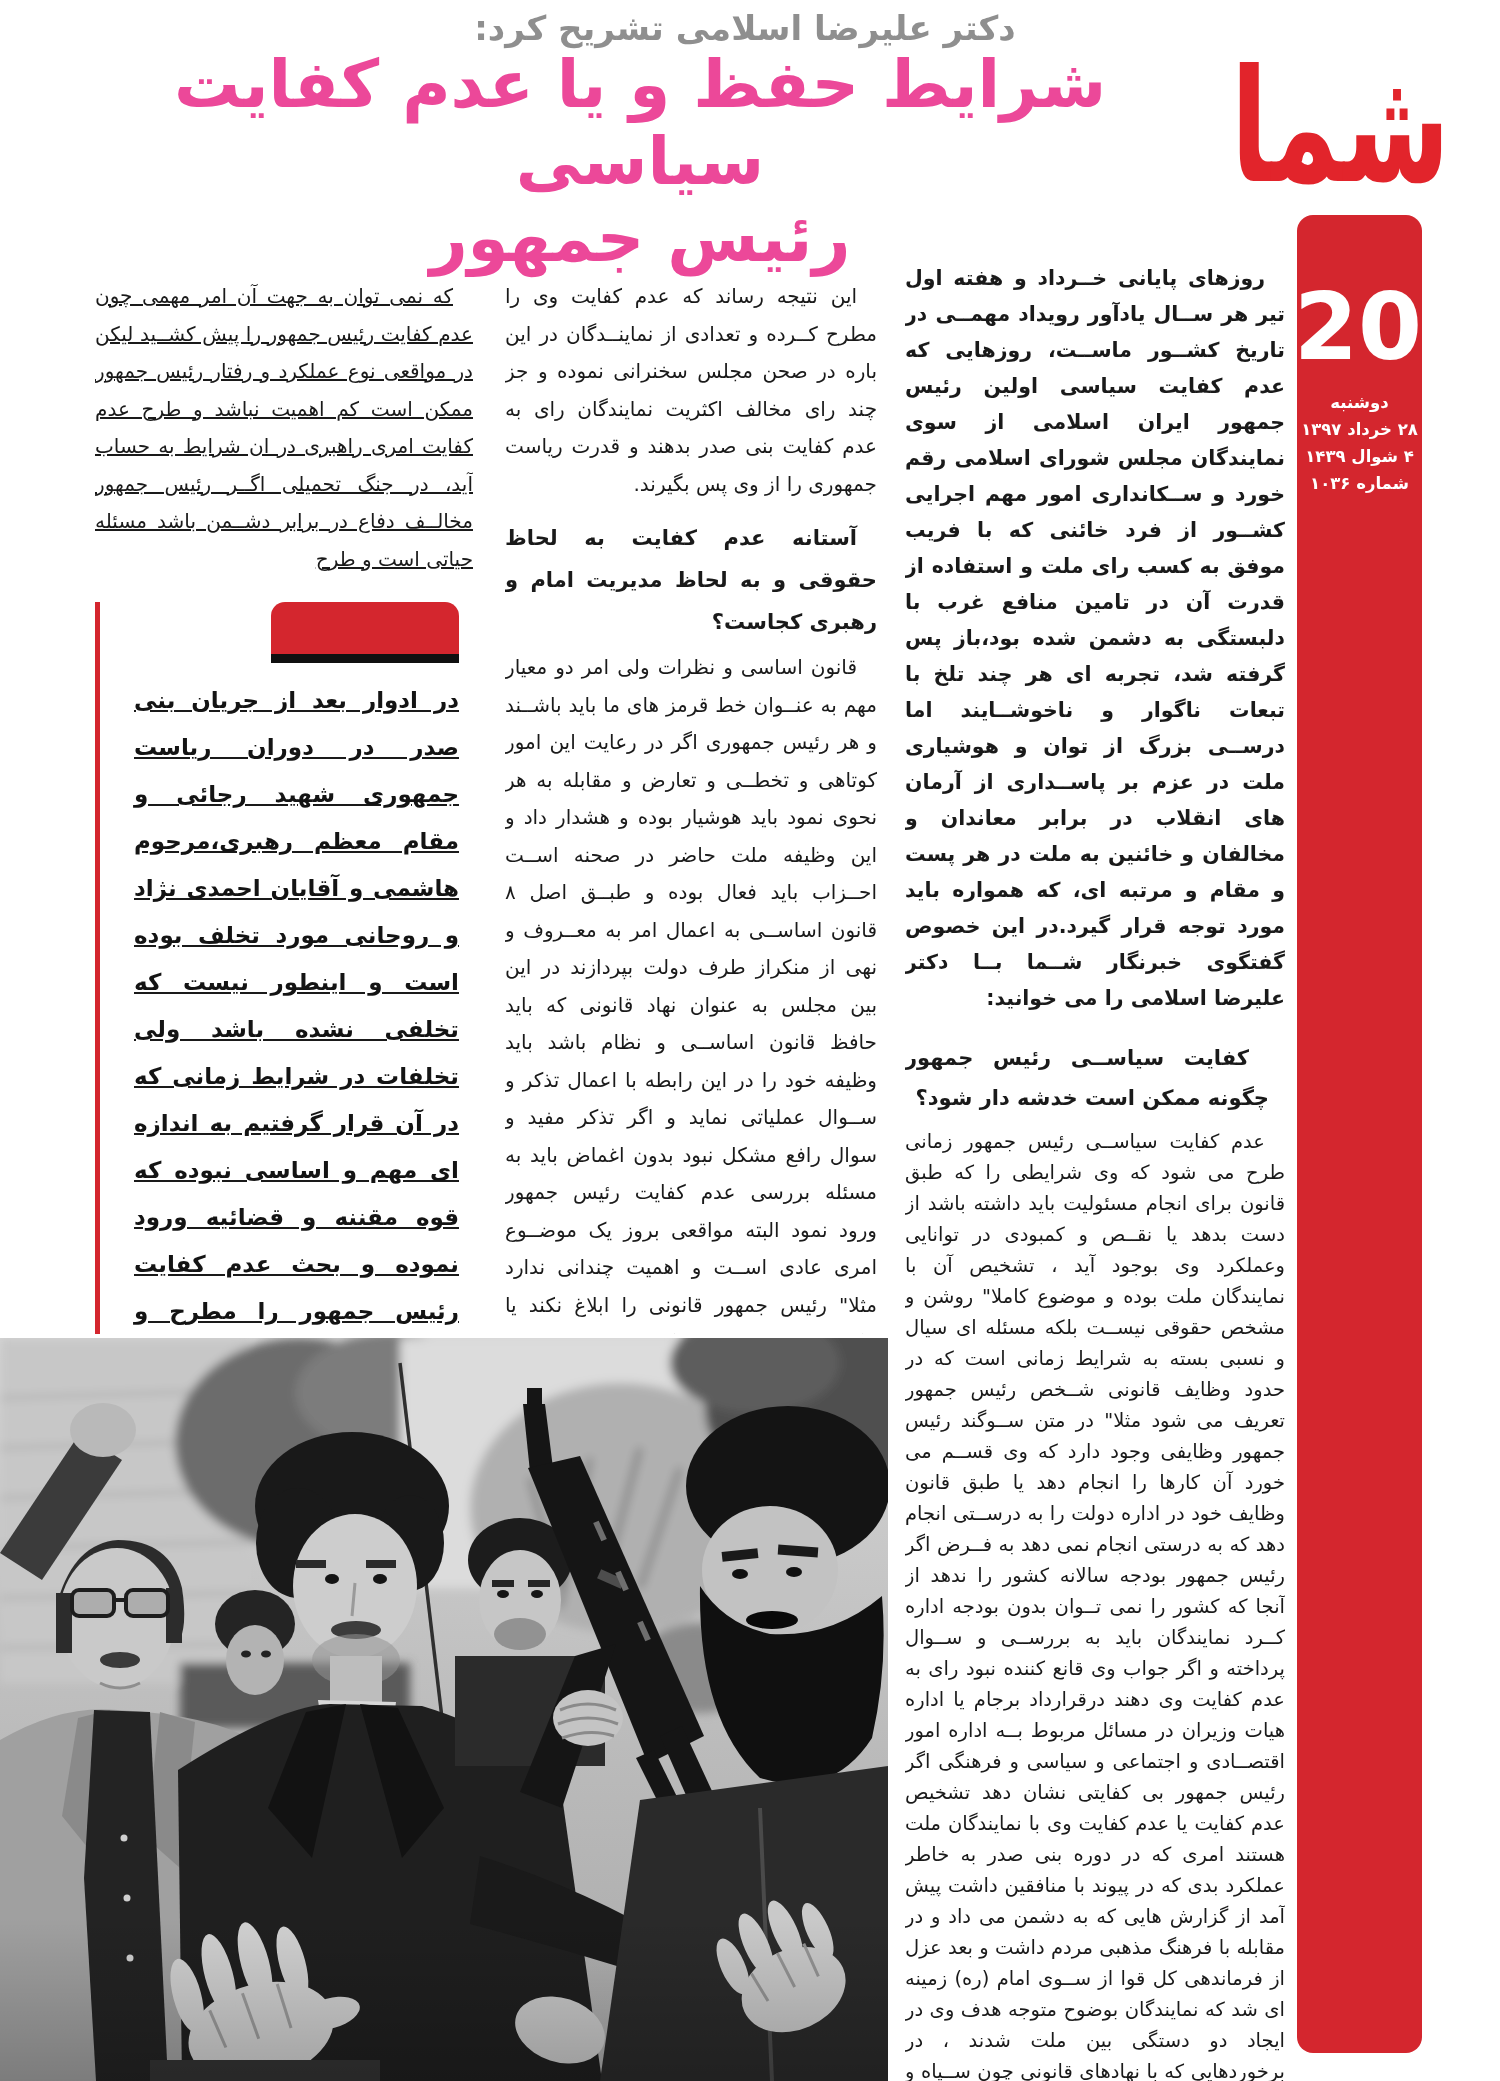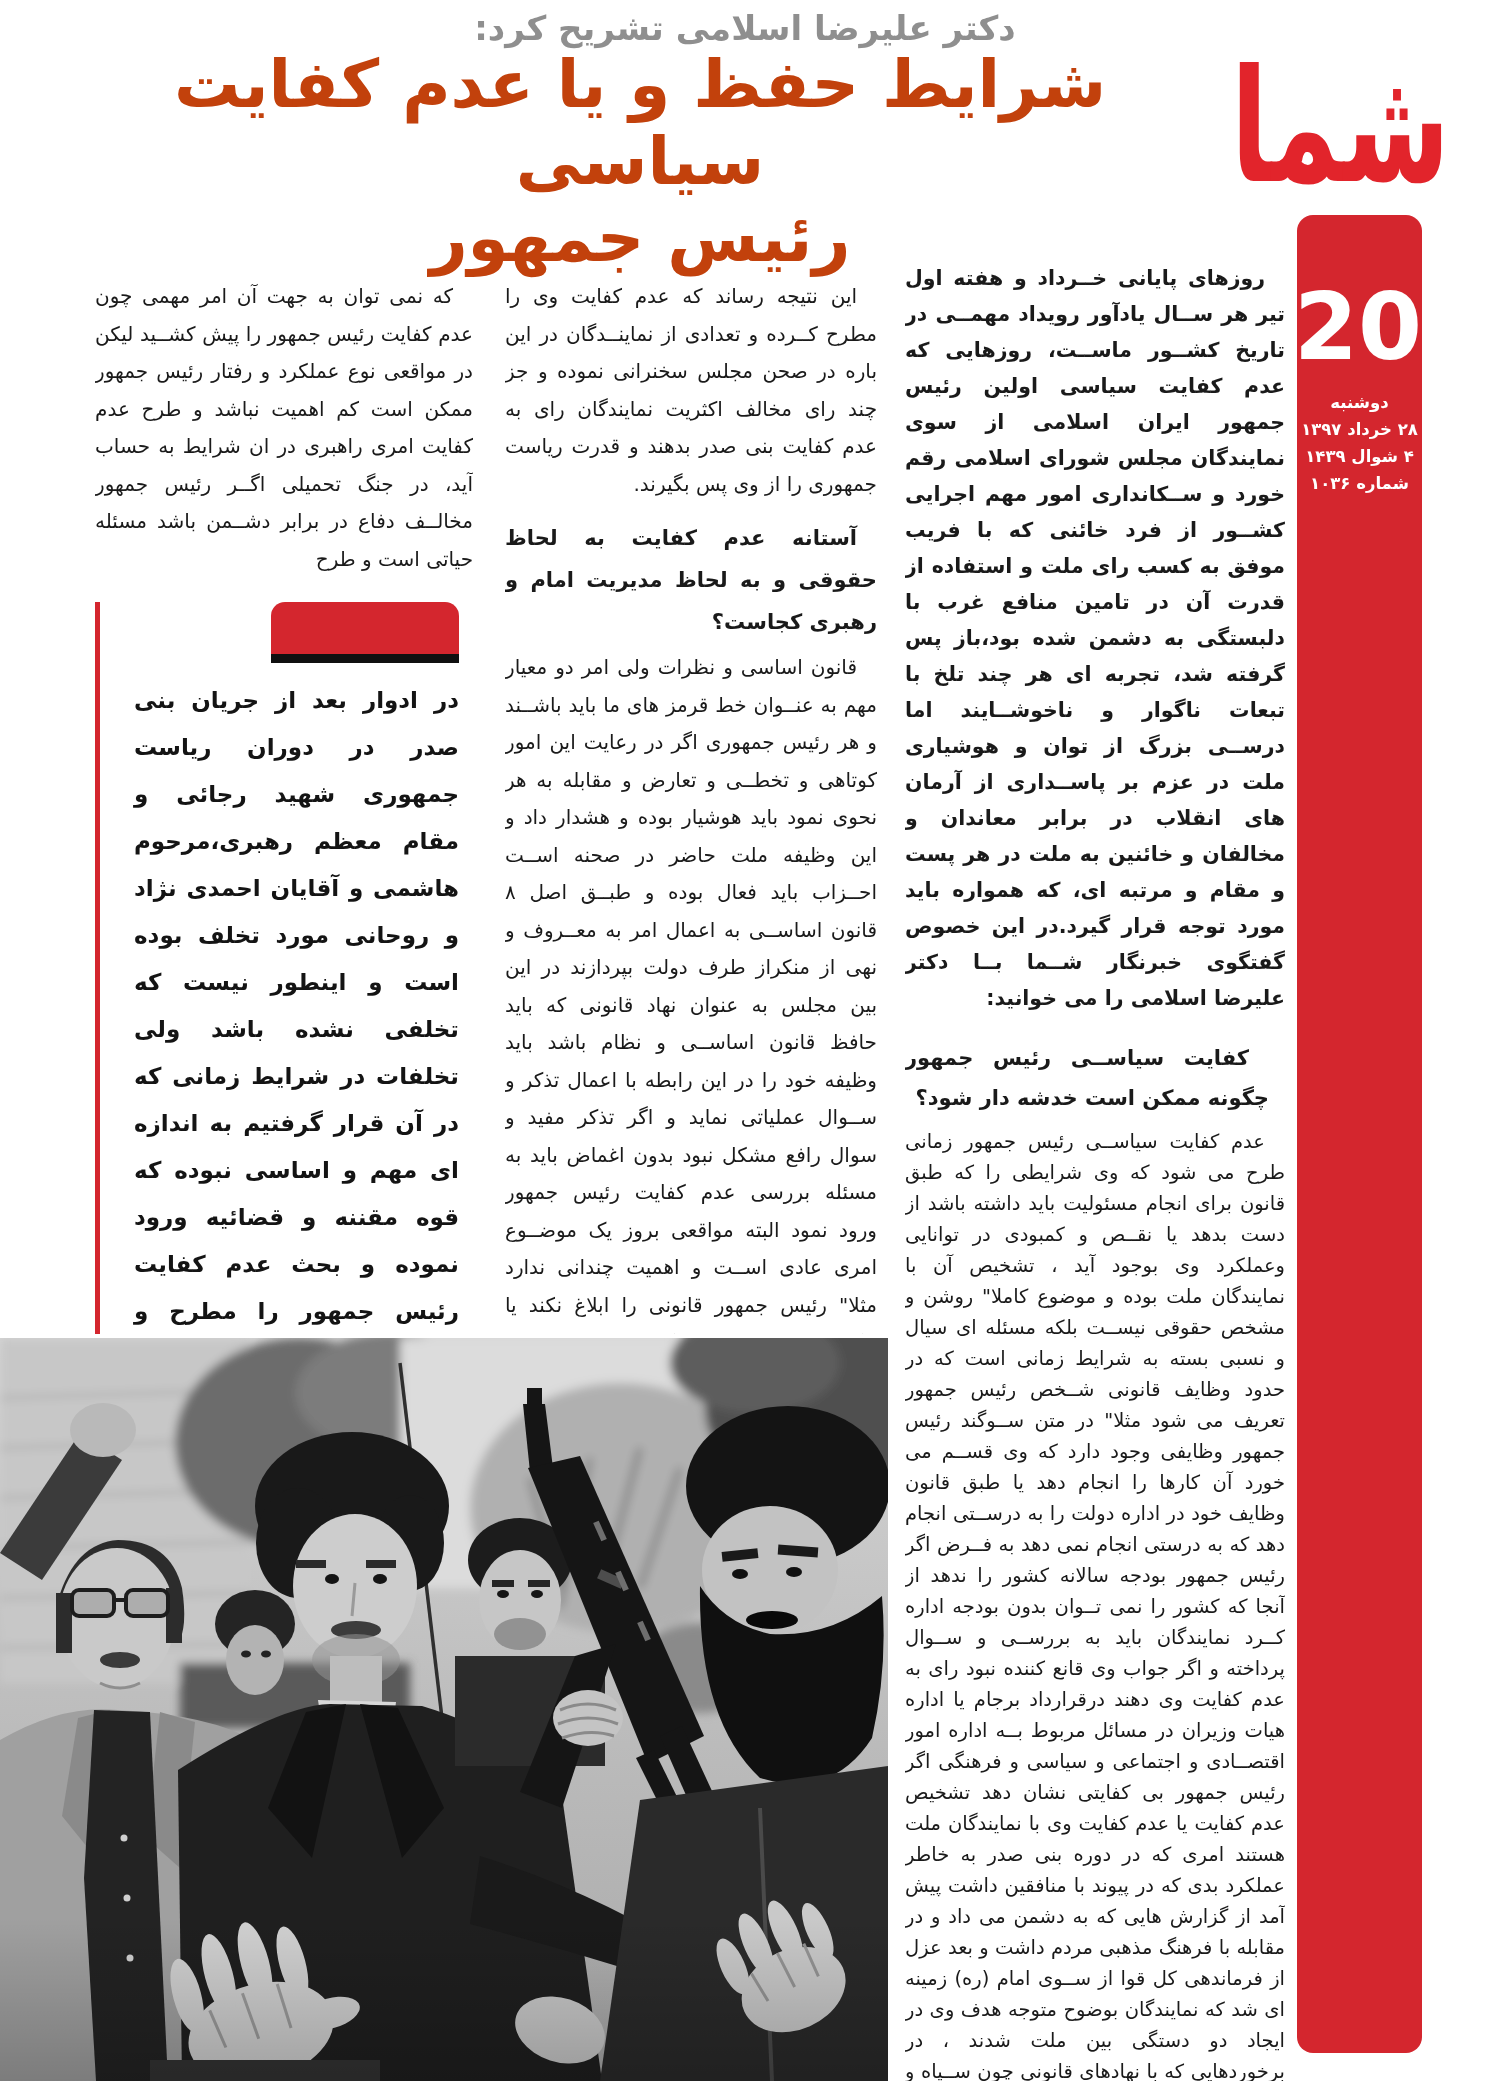--- a/index.html
+++ b/index.html
@@ -19,28 +19,28 @@
     background:#d4262e;border-radius:16px;color:#fff;text-align:center;
   }
   .page-num{font-size:92px;font-weight:bold;margin-top:58px;line-height:110px;}
   .side-dates{margin-top:6px;font-size:16.5px;line-height:27px;font-weight:bold;}
   
   .kicker{
     left:430px;top:8px;width:630px;text-align:center;
     color:#8f8f8f;font-size:34px;font-weight:bold;
   }
   .headline{
-    left:40px;top:46px;width:1200px;text-align:center;color:#c2410c;
+    left:40px;top:46px;width:1200px;text-align:center;color:#ec4899;
     font-size:66px;font-weight:900;line-height:77px;letter-spacing:-1px;
   }
   
   .col{direction:rtl;text-align:justify;color:#1a1a1a;overflow:hidden;}
   .colC{left:905px;top:260px;width:380px;height:1826px;}
   .colB{left:505px;top:278px;width:372px;height:1056px;}
-  .colA{left:95px;top:278px;width:378px;height:1056px;}
+  .colA{left:95px;top:278px;width:378px;height:1056px;text-decoration:underline;}
   .lede{font-size:20.5px;line-height:36px;font-weight:bold;text-indent:20px;margin:0;}
   .qhead{font-size:21px;line-height:40px;font-weight:bold;text-indent:20px;margin:22px 16px 8px 0;}
   .body-par{font-size:19.5px;line-height:31px;margin:0;text-indent:20px;}
   .colB .body-par,.colA .body-par{line-height:37.5px;font-size:20px;}
   .colB .qhead{margin:14px 0 6px 0;line-height:42px;}
   
   .pquote{
     margin-top:24px;position:relative;
     border-left:5px solid #d4262e;border-bottom:5px solid #d4262e;
     border-radius:0 0 0 42px;padding:0 14px 20px 34px;

